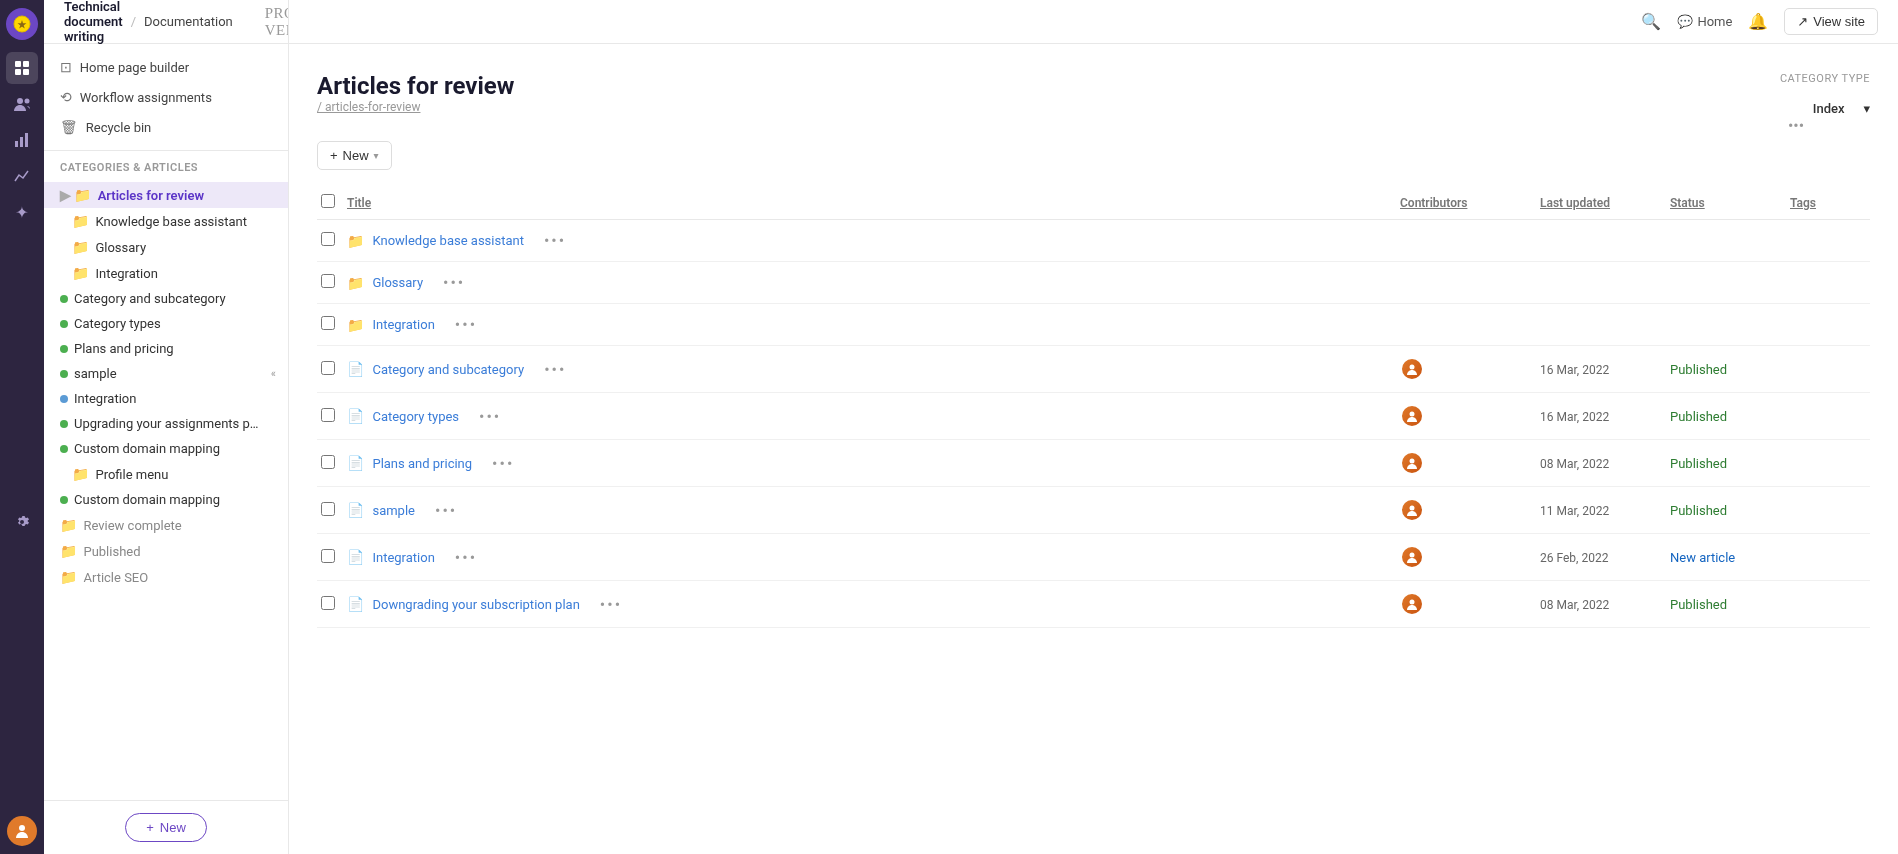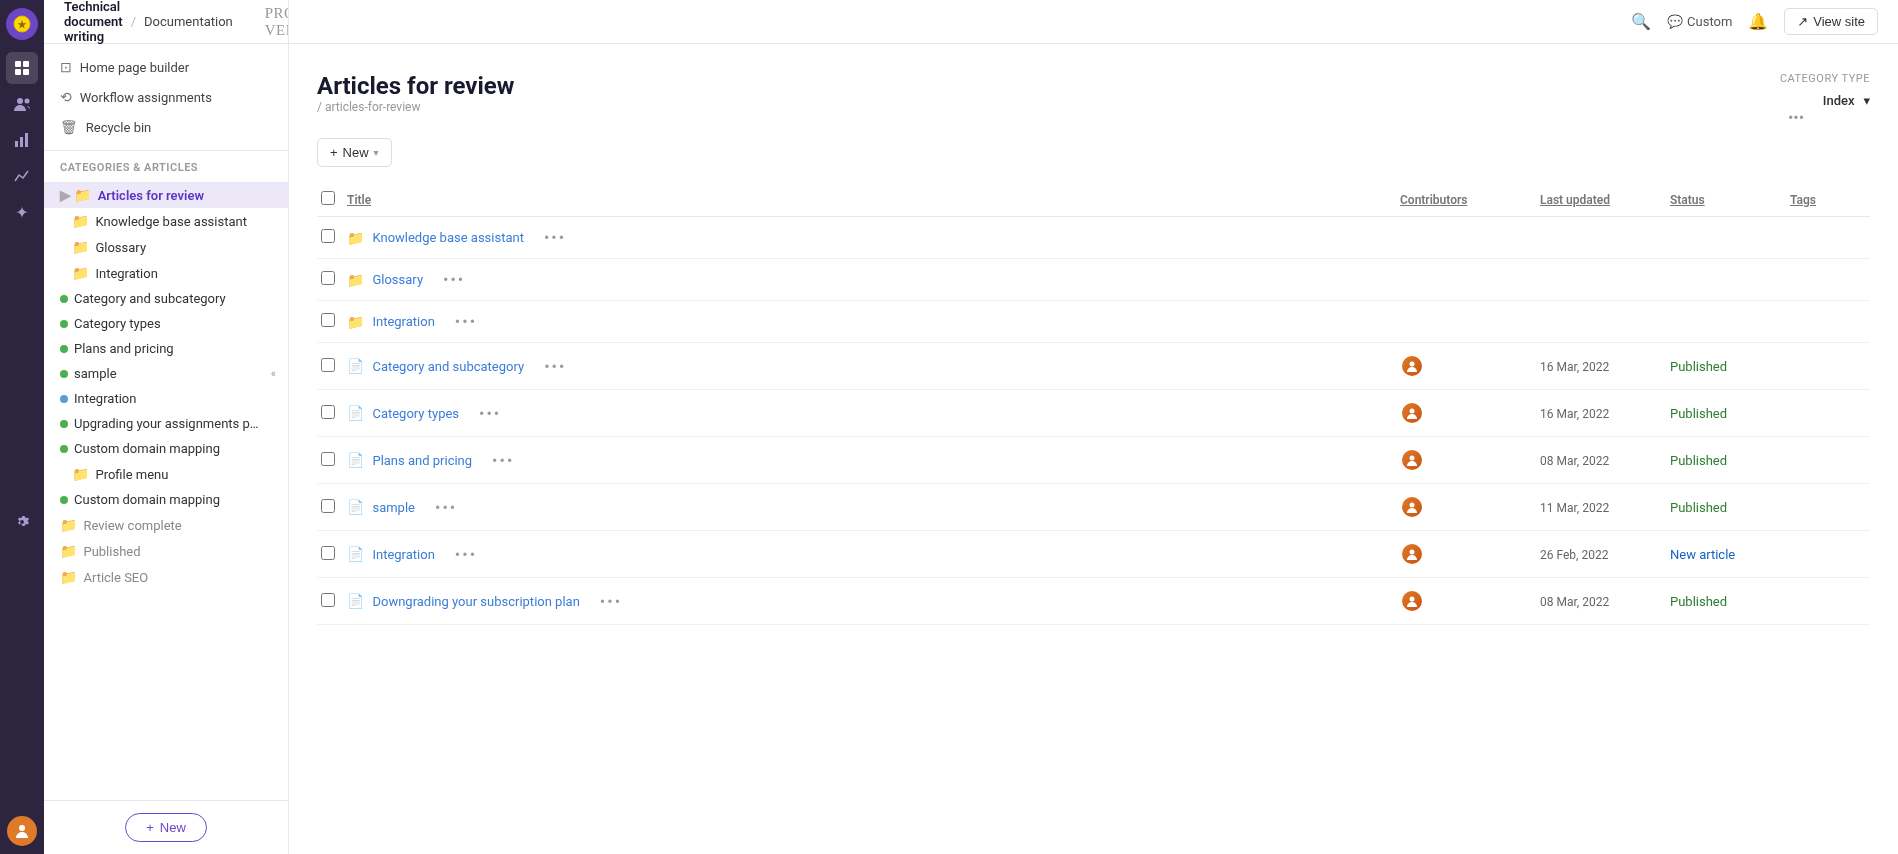--- a/index.html
+++ b/index.html
@@ -155,29 +155,30 @@
     .page-header {
       display: flex; align-items: flex-start; justify-content: space-between;
       margin-bottom: 6px;
     }
     .page-title {
       font-size: 24px; font-weight: 700; color: #1a1a2e;
     }
     .breadcrumb {
       font-size: 12px; color: #999;
       margin-bottom: 18px;
+      text-decoration: underline;
     }
     .category-type {
       text-align: right;
       font-size: 11px; color: #999; text-transform: uppercase; letter-spacing: 0.5px;
     }
     .category-type-value {
-      display: flex; align-items: center; gap: 9px;
+      display: flex; align-items: center; gap: 19px;
       font-size: 13px; color: #333; font-weight: 500; justify-content: flex-end;
-      margin-top: 8px; cursor: pointer;
+      margin-top: 16px; cursor: pointer;
     }
     .action-bar {
       display: flex; align-items: center; gap: 8px;
       margin-bottom: 16px;
     }
     .add-new-btn {
       display: flex; align-items: center; gap: 5px;
       padding: 6px 12px;
       background: #fff;
       border: 1px solid #ddd;
@@ -425,21 +426,21 @@
   </div>
 </div>
 
 <div class="main">
 
   <div style="display:flex; align-items:center; justify-content:flex-end; padding: 0 20px; height:44px; border-bottom:1px solid #e8e8e8; flex-shrink:0;">
     <div class="topbar-right">
       <span class="icon-btn">🔍</span>
       <div class="learn-btn">
         <span>💬</span>
-        <span>Custom</span>
+        <span>Home</span>
       </div>
       <span class="icon-btn">🔔</span>
       <button class="view-site-btn">
         <span>↗</span>
         <span>View site</span>
       </button>
     </div>
   </div>
 
   <div class="content">

